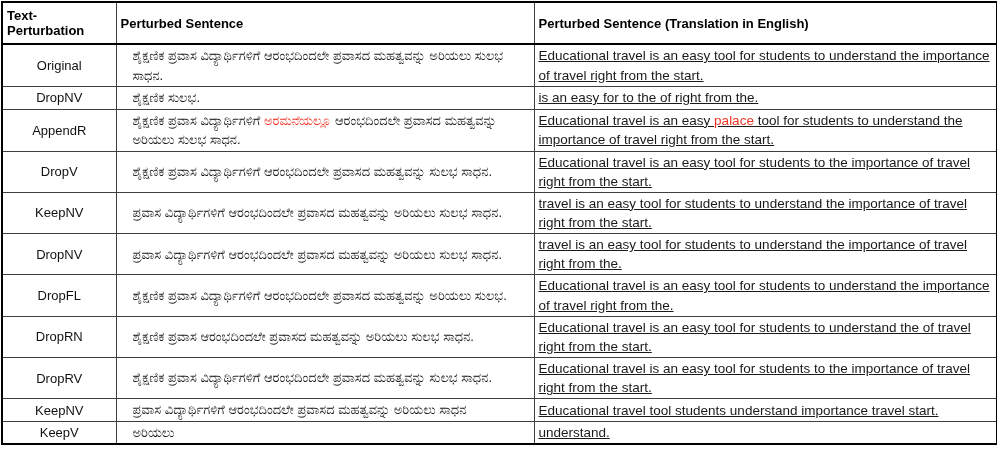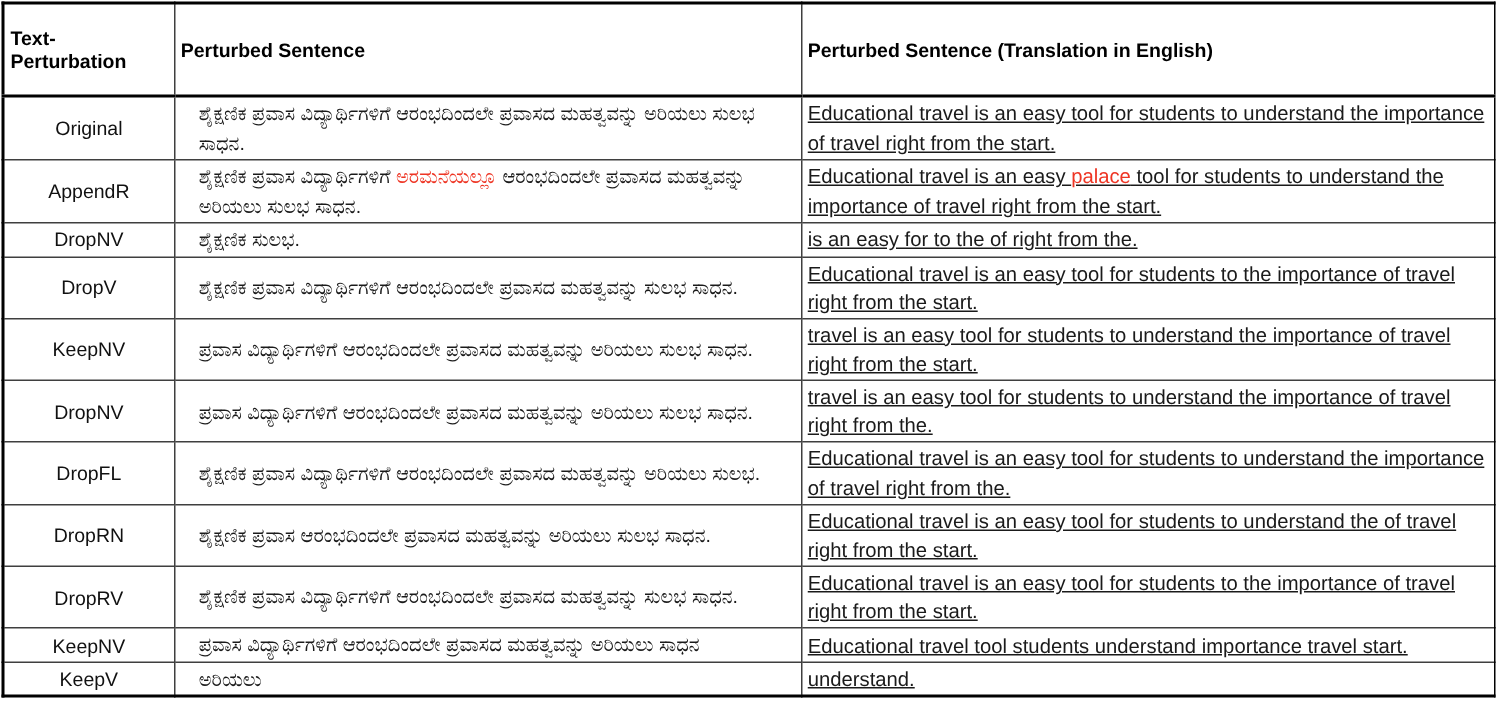--- a/index.html
+++ b/index.html
@@ -19,21 +19,21 @@
   th, td {
     border: 1px solid #3f3f3f;
     padding: 1px 4px;
     vertical-align: middle;
     overflow: hidden;
   }
   thead th {
     font-size: 13px;
     font-weight: bold;
     text-align: left;
-    padding: 15px 4px;
+    padding: 5px 4px;
     border-bottom: 2px solid #000;
   }
   thead th.h-label { text-align: left; }
   td.label {
     text-align: center;
     font-size: 13px;
     color: #111;
   }
   td.kn {
     font-size: 13px;
@@ -70,32 +70,32 @@
   <tr>
     <td class="label">
       <span>Original</span>
     </td>
     <td class="kn"><span>ಶೈಕ್ಷಣಿಕ ಪ್ರವಾಸ ವಿದ್ಯಾರ್ಥಿಗಳಿಗೆ ಆರಂಭದಿಂದಲೇ ಪ್ರವಾಸದ ಮಹತ್ವವನ್ನು ಅರಿಯಲು ಸುಲಭ ಸಾಧನ.</span><span class="red"></span><span></span></td>
     <td class="en"><span>Educational travel is an easy tool for students to understand the importance of travel right from the start.</span><span class="red"></span><span></span></td>
   </tr>
 
   <tr>
     <td class="label">
+      <span>DropNV</span>
+    </td>
+    <td class="kn"><span>ಶೈಕ್ಷಣಿಕ ಸುಲಭ.</span><span class="red"></span><span></span></td>
+    <td class="en"><span>is an easy for to the of right from the.</span><span class="red"></span><span></span></td>
+  </tr>
+
+  <tr>
+    <td class="label">
       <span>AppendR</span>
     </td>
     <td class="kn"><span>ಶೈಕ್ಷಣಿಕ ಪ್ರವಾಸ ವಿದ್ಯಾರ್ಥಿಗಳಿಗೆ </span><span class="red">ಅರಮನೆಯಲ್ಲೂ</span><span> ಆರಂಭದಿಂದಲೇ ಪ್ರವಾಸದ ಮಹತ್ವವನ್ನು ಅರಿಯಲು ಸುಲಭ ಸಾಧನ.</span></td>
     <td class="en"><span>Educational travel is an easy </span><span class="red">palace</span><span> tool for students to understand the importance of travel right from the start.</span></td>
-  </tr>
-
-  <tr>
-    <td class="label">
-      <span>DropNV</span>
-    </td>
-    <td class="kn"><span>ಶೈಕ್ಷಣಿಕ ಸುಲಭ.</span><span class="red"></span><span></span></td>
-    <td class="en"><span>is an easy for to the of right from the.</span><span class="red"></span><span></span></td>
   </tr>
 
 
   <tr>
     <td class="label">
       <span>DropV</span>
     </td>
     <td class="kn"><span>ಶೈಕ್ಷಣಿಕ ಪ್ರವಾಸ ವಿದ್ಯಾರ್ಥಿಗಳಿಗೆ ಆರಂಭದಿಂದಲೇ ಪ್ರವಾಸದ ಮಹತ್ವವನ್ನು ಸುಲಭ ಸಾಧನ.</span><span class="red"></span><span></span></td>
     <td class="en"><span>Educational travel is an easy tool for students to the importance of travel right from the start.</span><span class="red"></span><span></span></td>
   </tr>

